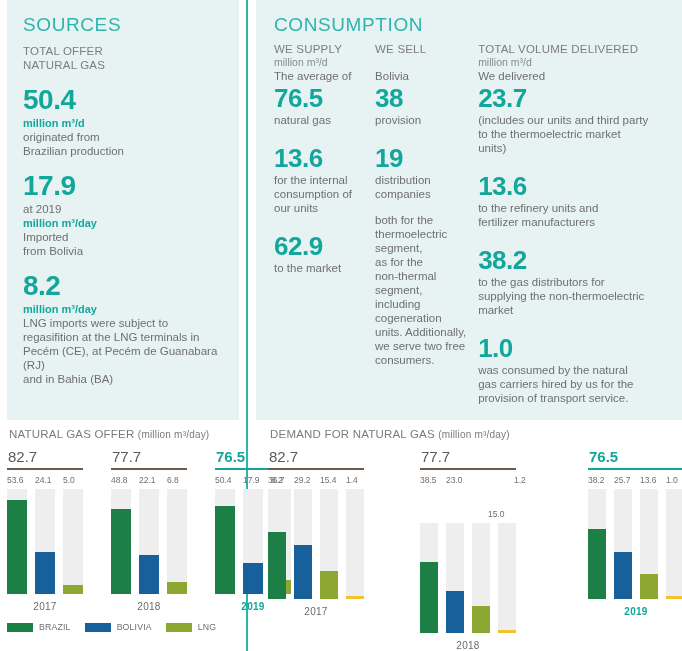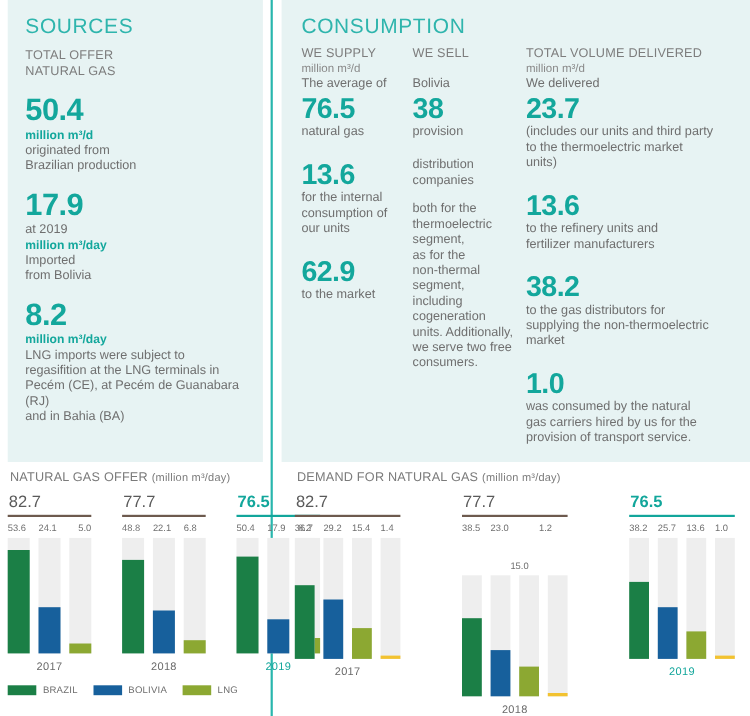--- a/index.html
+++ b/index.html
@@ -89,21 +89,21 @@
   .bar-track{
     background:#eeeeee;position:relative;
   }
   .bar-fill{
     position:absolute;left:0;right:0;bottom:0;
   }
   .grp-year{
     text-align:center;font-size:10px;color:#6a6a6a;margin-top:7px;
     letter-spacing:.3px;
   }
-  .grp-year.hl{color:#12a69b;font-weight:normal;}
+  .grp-year.hl{color:#12a69b;font-weight:bold;}
 
   .legend{display:flex;align-items:center;margin-top:10px;}
   .legend-item{display:flex;align-items:center;margin-right:14px;}
   .swatch{width:26px;height:9px;margin-right:6px;display:inline-block;}
   .legend-label{font-size:8.7px;color:#6f6f6f;letter-spacing:.2px;}
 </style>
 </head>
 <body>
 
 <div class="root">
@@ -158,20 +158,21 @@
         <div class="body-txt">to the market</div>
       </div>
 
       <div class="col-sell">
         <div class="kicker">WE SELL</div>
         <div class="unit-small">&nbsp;</div>
         <div class="body-txt">Bolivia</div>
         <div class="bignum sm">38</div>
         <div class="body-txt">provision</div>
         <div class="gap-l"></div>
+        <div class="bignum sm">19</div>
         <div class="body-txt">distribution</div>
         <div class="body-txt">companies</div>
         <div class="gap-m"></div>
         <div class="body-txt">both for the</div>
         <div class="body-txt">thermoelectric</div>
         <div class="body-txt">segment,</div>
         <div class="body-txt">as for the</div>
         <div class="body-txt">non-thermal</div>
         <div class="body-txt">segment,</div>
         <div class="body-txt">including</div>
@@ -213,21 +214,21 @@
       <span>NATURAL GAS OFFER</span>
       <span class="paren">(million m³/day)</span>
     </div>
     <div class="groups">
         <div class="group" style="margin-right: 28px;">
           <div class="grp-total">82.7</div>
           <div class="grp-rule" style="width: 76px;"></div>
           <div class="vals">
             <span style="width: 20px; margin-right: 8px;">53.6</span>
             <span style="width: 20px; margin-right: 8px;">24.1</span>
-            <span style="width: 20px; margin-right: 0px; text-align: right;">5.0</span>
+            <span style="width: 20px; margin-right: 0px;">5.0</span>
           </div>
           <div class="bars">
             <div class="bar-track" style="width: 20px; height: 105px; margin-right: 8px;">
               <div class="bar-fill" style="height: 93.8px; background: rgb(27, 127, 70);"></div>
             </div>
             <div class="bar-track" style="width: 20px; height: 105px; margin-right: 8px;">
               <div class="bar-fill" style="height: 42.175px; background: rgb(23, 96, 156);"></div>
             </div>
             <div class="bar-track" style="width: 20px; height: 105px; margin-right: 0px;">
               <div class="bar-fill" style="height: 8.75px; background: rgb(140, 168, 50);"></div>
@@ -323,21 +324,21 @@
               <div class="bar-fill" style="height: 3px; background: rgb(242, 194, 48);"></div>
             </div>
           </div>
           <div class="grp-year" style="width: 96px;">2017</div>
         </div>
         <div class="group" style="margin-right: 56px;">
           <div class="grp-total">77.7</div>
           <div class="grp-rule" style="width: 96px;"></div>
           <div class="vals">
             <span style="width: 18px; margin-right: 8px;">38.5</span>
-            <span style="width: 18px; margin-right: 0;">23.0</span>
+            <span style="width: 18px; margin-right: 24px;">23.0</span>
             <span style="width: 18px; margin-right: 8px; margin-top: 34px;">15.0</span>
             <span style="width: 18px; margin-right: 0px;">1.2</span>
           </div>
           <div class="bars">
             <div class="bar-track" style="width: 18px; height: 110px; margin-right: 8px;">
               <div class="bar-fill" style="height: 70.5833px; background: rgb(27, 127, 70);"></div>
             </div>
             <div class="bar-track" style="width: 18px; height: 110px; margin-right: 8px;">
               <div class="bar-fill" style="height: 42.1667px; background: rgb(23, 96, 156);"></div>
             </div>

